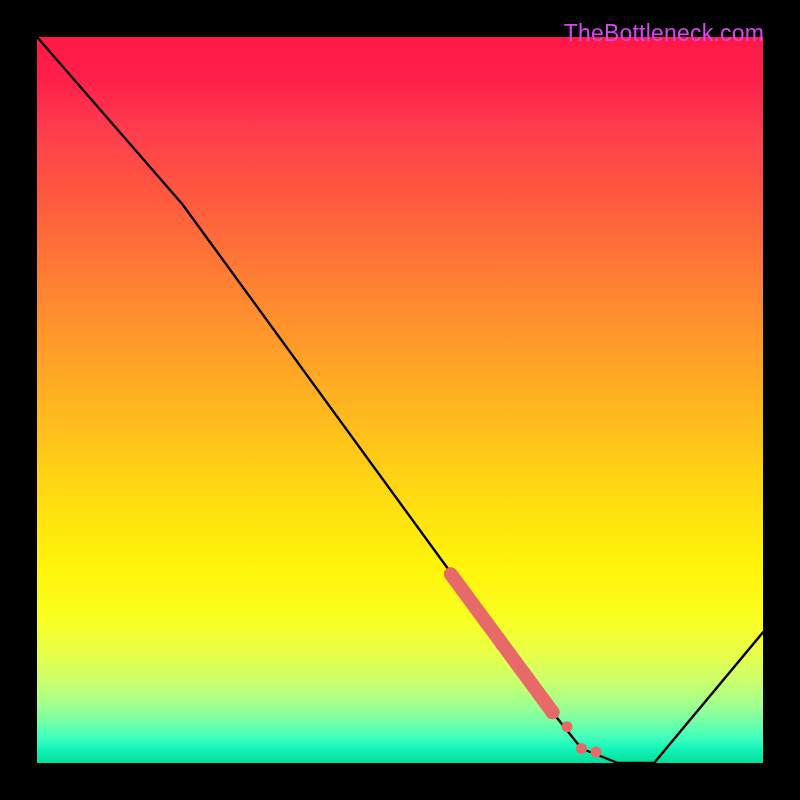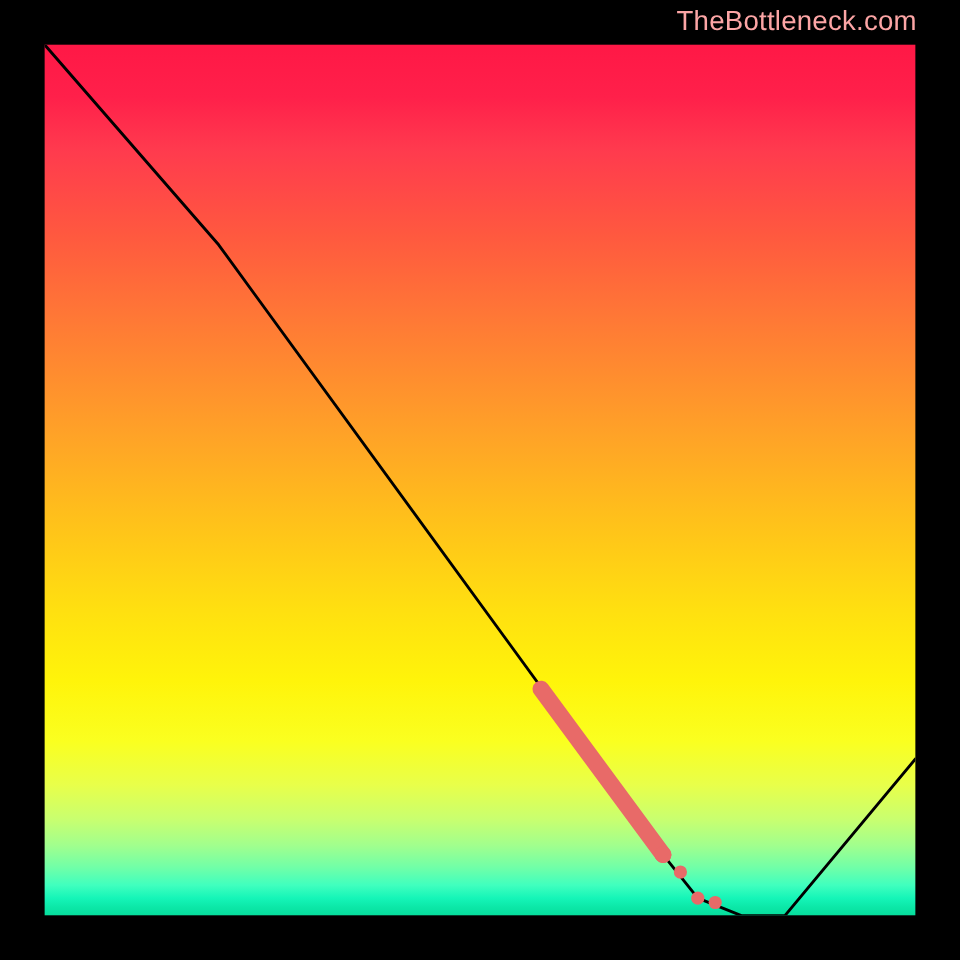--- a/index.html
+++ b/index.html
@@ -6,23 +6,23 @@
   body {
     width: 800px;
     height: 800px;
     background: #000;
     position: relative;
     font-family: Arial, sans-serif;
     overflow: hidden;
   }
   .watermark {
     position: absolute;
-    top: 4px;
+    top: 20px;
     right: 36px;
-    color: #fca5a5;
+    color: #d946ef;
     font-size: 23px;
     font-weight: 500;
     letter-spacing: 0.2px;
     z-index: 10;
   }
   .plot-area {
     position: absolute;
     left: 37px;
     top: 37px;
     width: 726px;

